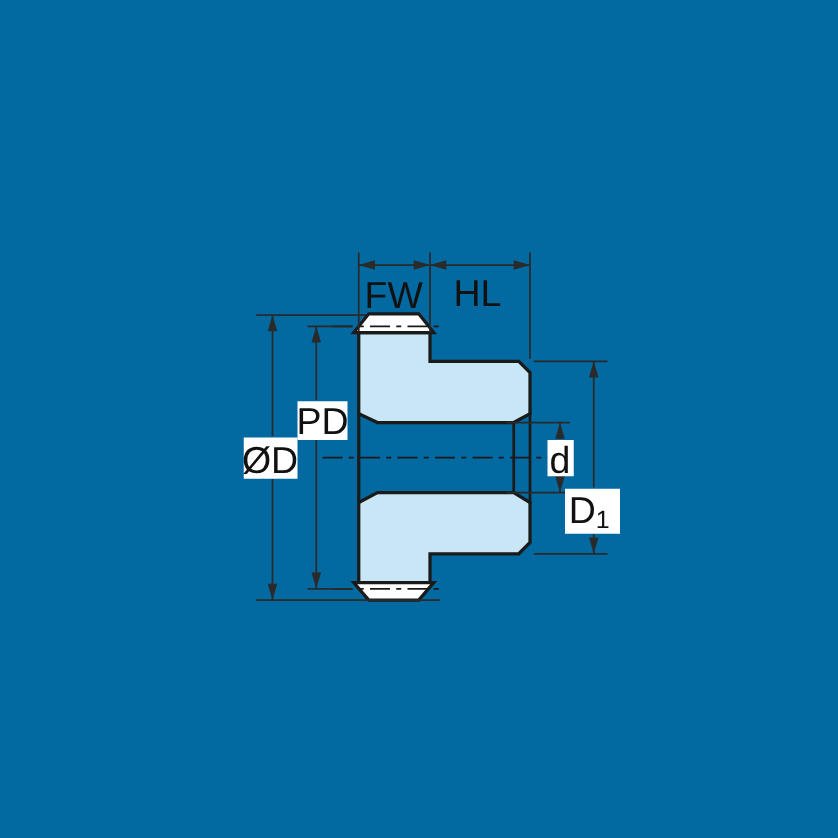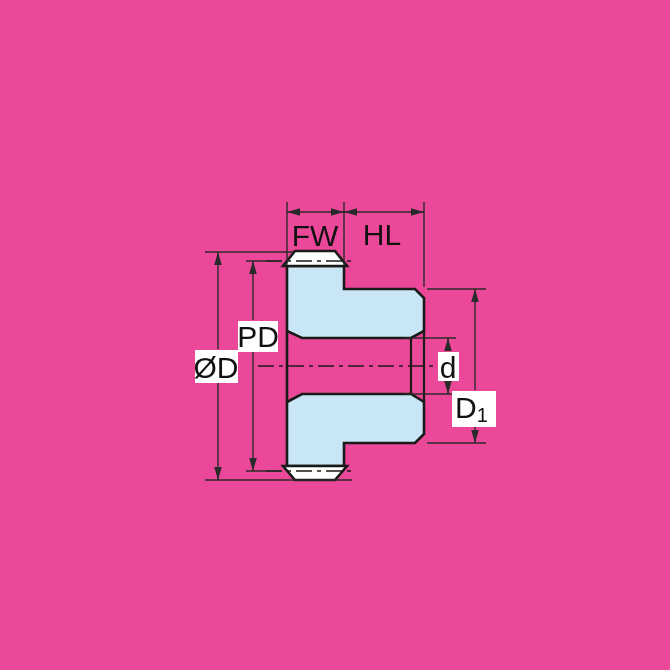--- a/index.html
+++ b/index.html
@@ -1,16 +1,16 @@
 <!DOCTYPE html>
 <html><head>
 <meta charset="utf-8">
 <style>
   html,body{margin:0;padding:0;background:#ffffff;}
-  .stage{position:relative;width:670px;height:670px;background:#ec4899;overflow:hidden;
+  .stage{position:relative;width:670px;height:670px;background:#0369a1;overflow:hidden;
          font-family:"Liberation Sans", sans-serif;}
   svg{display:block;}
   text{font-family:"Liberation Sans","DejaVu Sans",sans-serif;fill:#111111;}
   .dim-label{font-size:30px;}
   .dim-sub{font-size:20px;}
 </style>
 </head>
 <body>
 
 <div class="stage">

